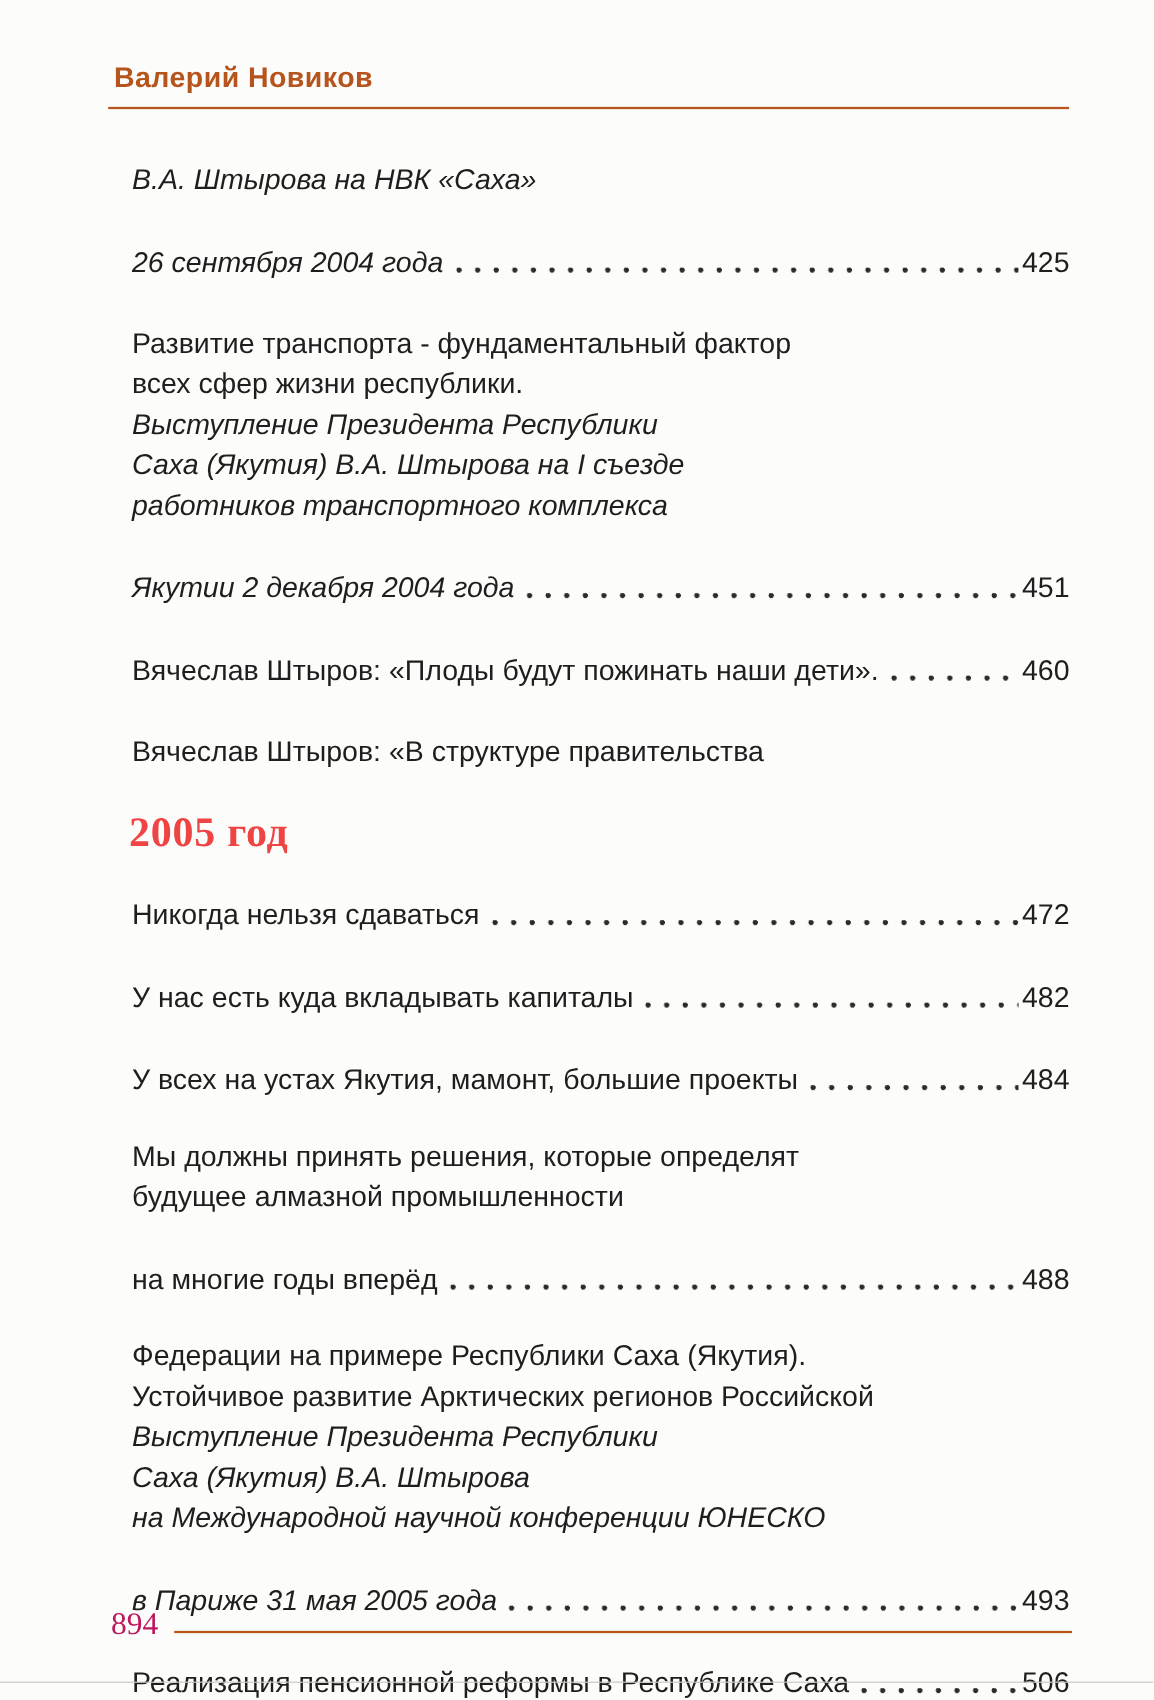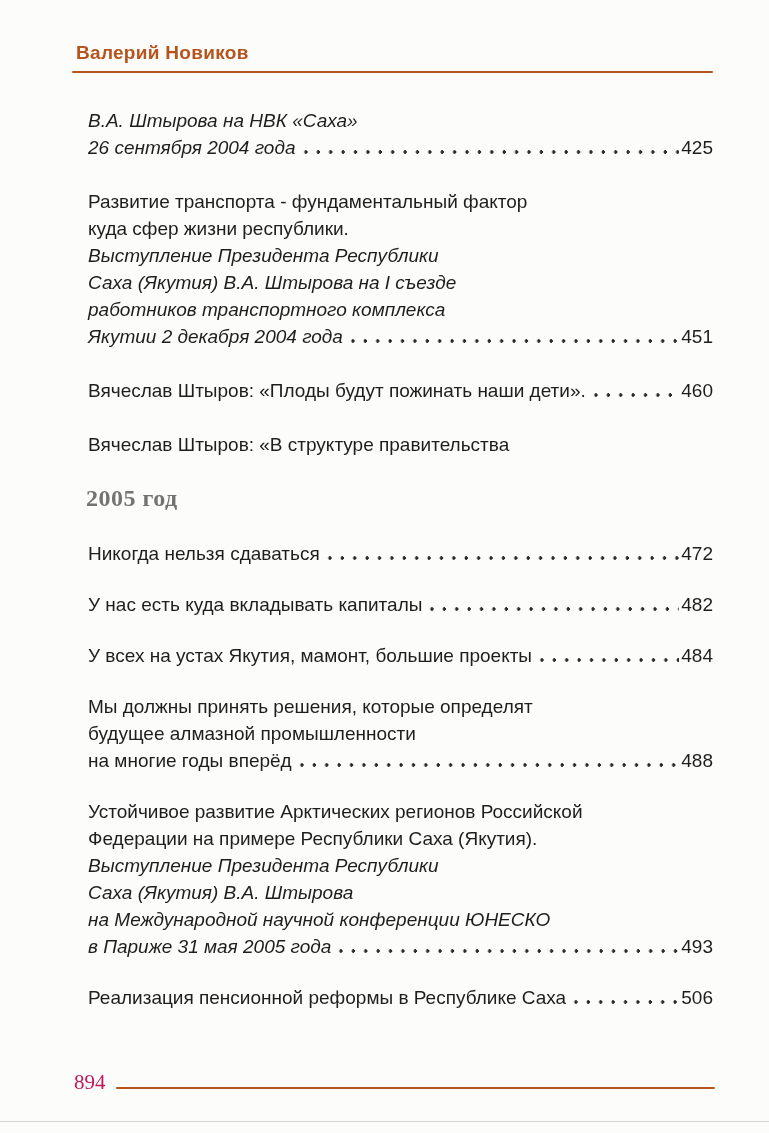--- a/index.html
+++ b/index.html
@@ -33,41 +33,41 @@
 
   
   .toc{
     margin:34px 0 0 16px;
     font-size:19px;
     line-height:27px;
   }
   .sec0 .entry{margin-bottom:27px;}
   .sec1 .entry{margin-bottom:24px;}
   .line{white-space:nowrap;}
-  .with-page{display:flex;align-items:flex-start;white-space:normal;}
+  .with-page{display:flex;align-items:flex-start;white-space:normal;margin-top:28px;}
   .txt{flex:0 0 auto;white-space:nowrap;}
   .italic{font-style:italic;}
   .leader{
     flex:1 1 auto;
     align-self:stretch;
     margin:0 2px 0 4px;
     background-image:radial-gradient(circle at 6px calc(100% - 9px), #2b2b2b 1.6px, rgba(0,0,0,0) 1.9px);
     background-size:12.4px 100%;
     background-repeat:repeat-x;
     min-width:14px;
   }
   .pg{flex:0 0 auto;font-style:normal;}
 
   .year-heading{
     font-family:"Liberation Serif",serif;
     font-weight:bold;
-    font-size:24px;
+    font-size:28px;
     letter-spacing:.5px;
     margin:26px 0 28px -2px;
-    color:#737373;
+    color:#ef4444;
   }
 
   
   .footer{
     position:absolute;left:0;right:0;bottom:40px;
     display:flex;align-items:flex-end;
     padding:0 54px 0 74px;
   }
   .footer-page{
     font-family:"Liberation Serif",serif;
@@ -102,21 +102,21 @@
         <div class="line italic">В.А. Штырова на НВК «Саха»</div>
         <div class="line with-page">
           <span class="txt italic">26 сентября 2004 года</span>
           <span class="leader"></span>
           <span class="pg">425</span>
         </div>
       </div>
 
       <div class="entry">
         <div class="line">Развитие транспорта - фундаментальный фактор</div>
-        <div class="line">куда сфер жизни республики.</div>
+        <div class="line">всех сфер жизни республики.</div>
         <div class="line italic">Выступление Президента Республики</div>
         <div class="line italic">Саха (Якутия) В.А. Штырова на I съезде</div>
         <div class="line italic">работников транспортного комплекса</div>
         <div class="line with-page">
           <span class="txt italic">Якутии 2 декабря 2004 года</span>
           <span class="leader"></span>
           <span class="pg">451</span>
         </div>
       </div>
 
@@ -166,22 +166,22 @@
         <div class="line">Мы должны принять решения, которые определят</div>
         <div class="line">будущее алмазной промышленности</div>
         <div class="line with-page">
           <span class="txt">на многие годы вперёд</span>
           <span class="leader"></span>
           <span class="pg">488</span>
         </div>
       </div>
 
       <div class="entry">
+        <div class="line">Федерации на примере Республики Саха (Якутия).</div>
         <div class="line">Устойчивое развитие Арктических регионов Российской</div>
-        <div class="line">Федерации на примере Республики Саха (Якутия).</div>
         <div class="line italic">Выступление Президента Республики</div>
         <div class="line italic">Саха (Якутия) В.А. Штырова</div>
         <div class="line italic">на Международной научной конференции ЮНЕСКО</div>
         <div class="line with-page">
           <span class="txt italic">в Париже 31 мая 2005 года</span>
           <span class="leader"></span>
           <span class="pg">493</span>
         </div>
       </div>
 

